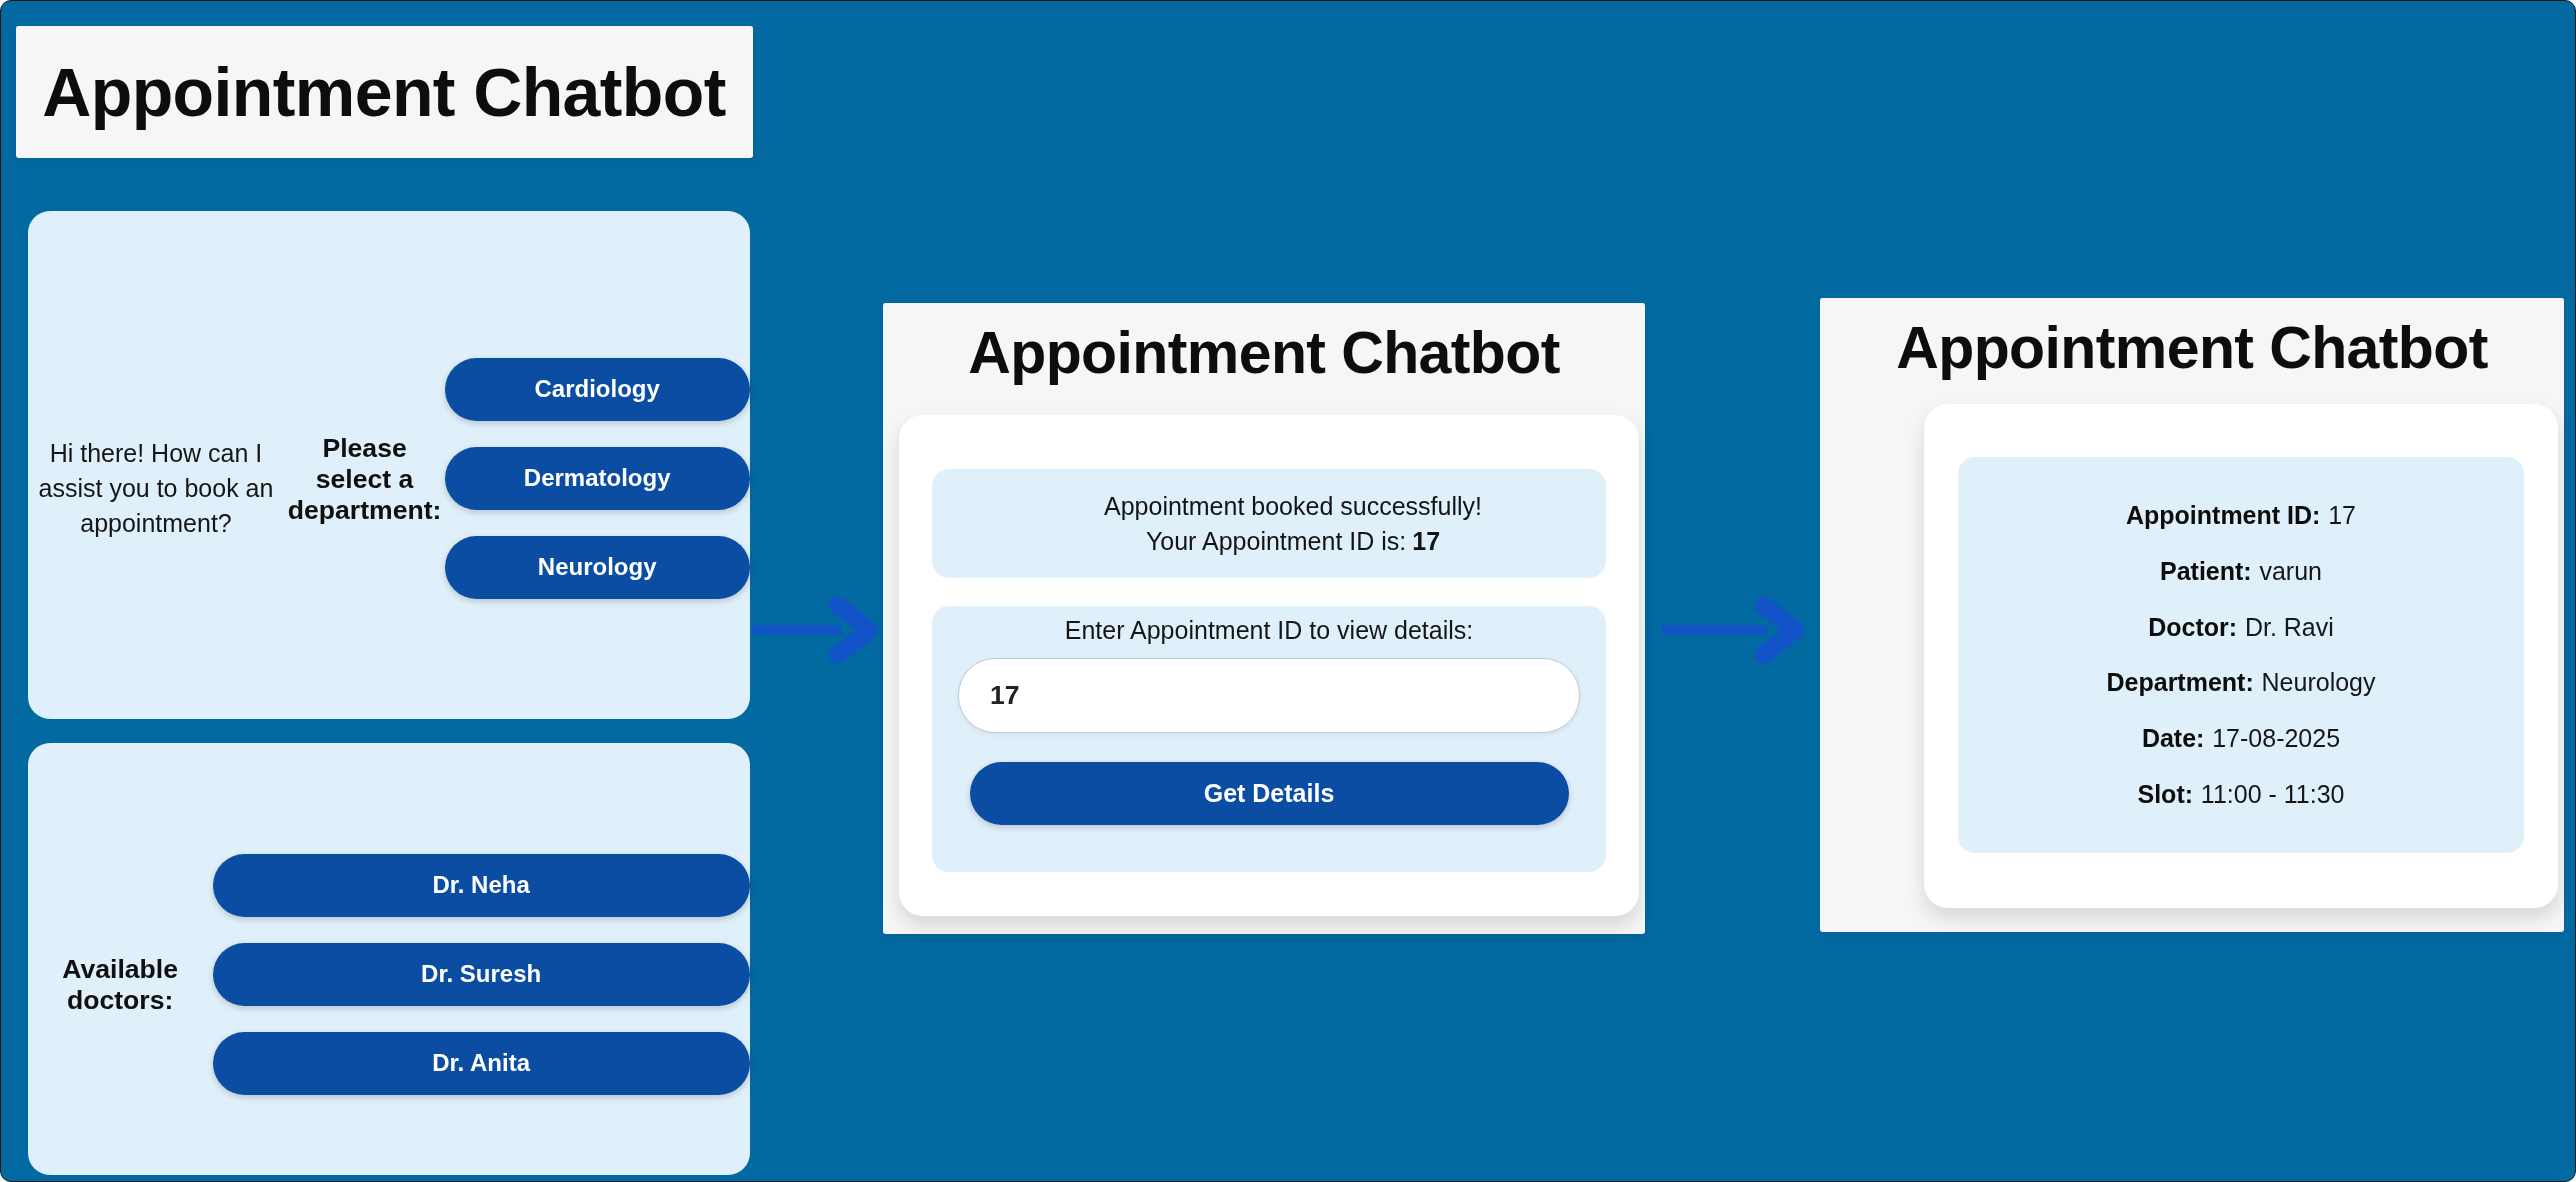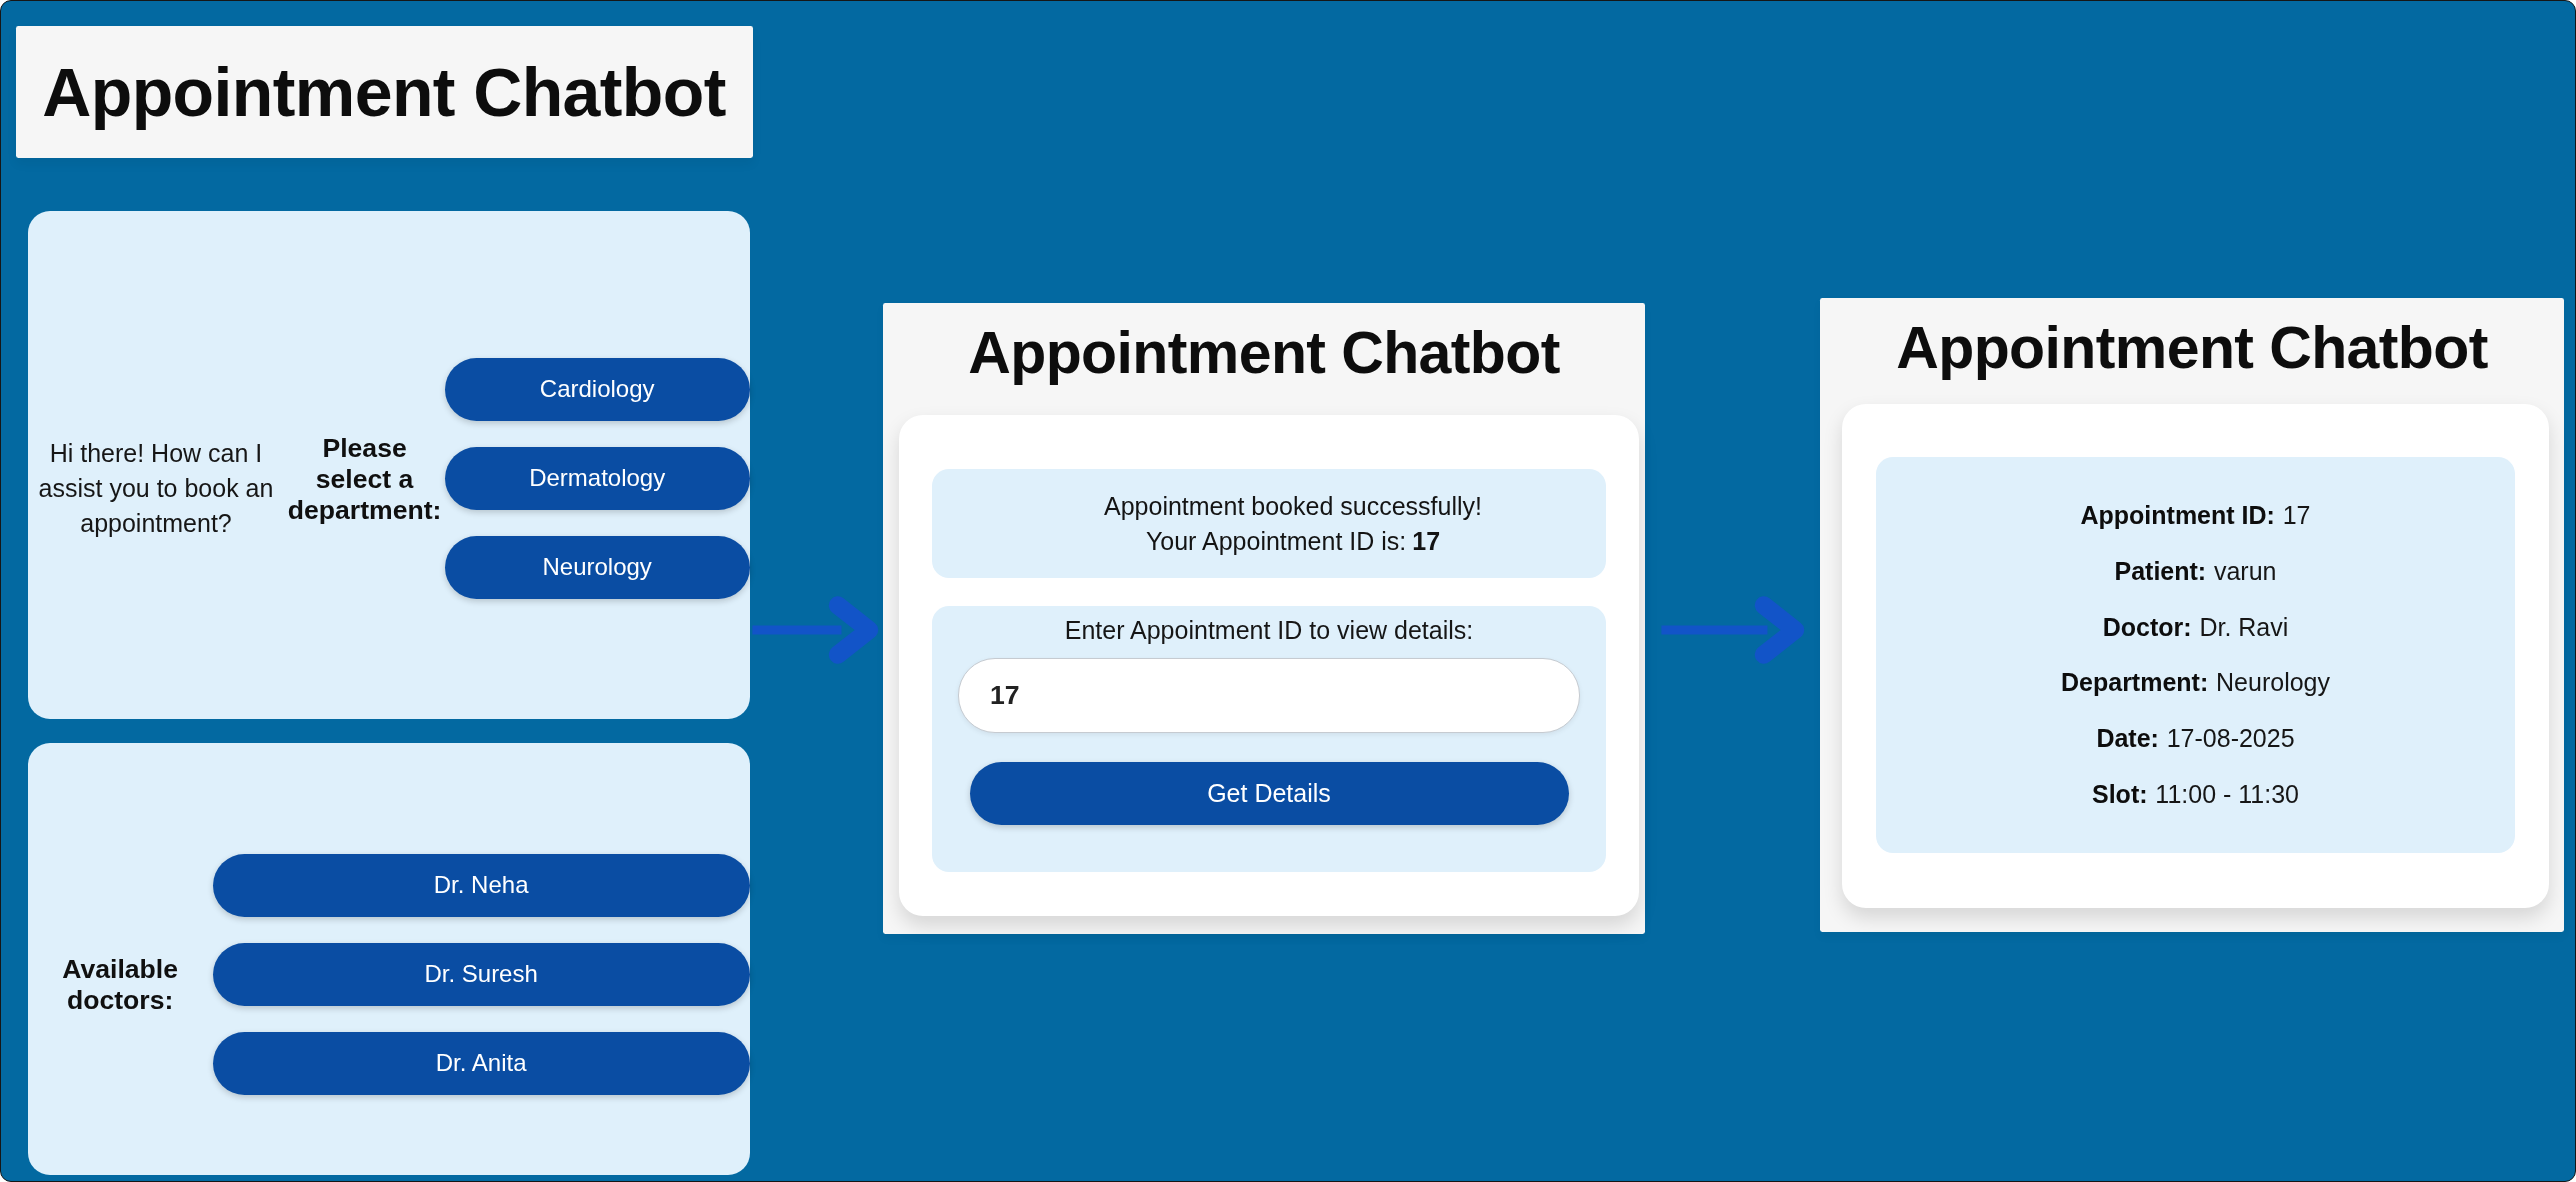--- a/index.html
+++ b/index.html
@@ -55,37 +55,37 @@
   }
   .prompt{font-size:26.6px;font-weight:700;color:#101010;text-align:center;}
   .panel1 .prompt{margin-top:29px;}
   .panel2 .prompt{margin-top:51px;}
   .btn-stack{display:flex;flex-direction:column;gap:26px;width:666px;align-items:stretch;}
   .panel1 .btn-stack{margin-top:26.6px;}
   .panel2 .btn-stack{margin-top:30px;}
   .pill{
     height:63px;border:none;border-radius:32px;
     background:var(--primary);color:#ffffff;
-    font-family:inherit;font-size:24px;font-weight:400;
+    font-family:inherit;font-size:24px;font-weight:700;
     cursor:pointer;
     box-shadow:0 2.4px 6px rgba(0,0,0,0.18);
   }
   
   .arrow{position:absolute;}
   .arrow1{left:749px;top:594px;width:130px;height:70px;}
   .arrow2{left:1658px;top:594px;width:147px;height:70px;}
   .arrow .shaft{stroke:var(--arrow);stroke-width:15px;fill:none;}
   .arrow .head{stroke:var(--arrow);stroke-width:30px;fill:none;stroke-linecap:round;stroke-linejoin:round;}
   
   .card{
     position:absolute;background:#ffffff;border-radius:24px;
     box-shadow:0 9.7px 19.3px rgba(0,0,0,0.13);
   }
   .card-mid{left:898px;top:414px;width:740px;height:501px;padding:54px 33px 0;}
-  .card-right{left:1841px;top:403px;width:707px;height:504px;padding:53px 34px 2px;}
+  .card-right{left:1923px;top:403px;width:634px;height:504px;padding:53px 34px 2px;}
   .bluebox{
     background:var(--lightblue);border-radius:17px;width:100%;
     display:flex;flex-direction:column;align-items:center;
   }
   .msgbox{height:109px;justify-content:center;gap:6px;font-size:25px;text-align:center;padding-left:48px;}
   .msgbox .line2{display:inline-flex;gap:6px;align-items:baseline;}
   .msgbox b{font-weight:700;}
   .querybox{margin-top:28px;height:266px;padding-top:10px;}
   .querybox .label{font-size:25px;color:#161616;}
   .idinput{

